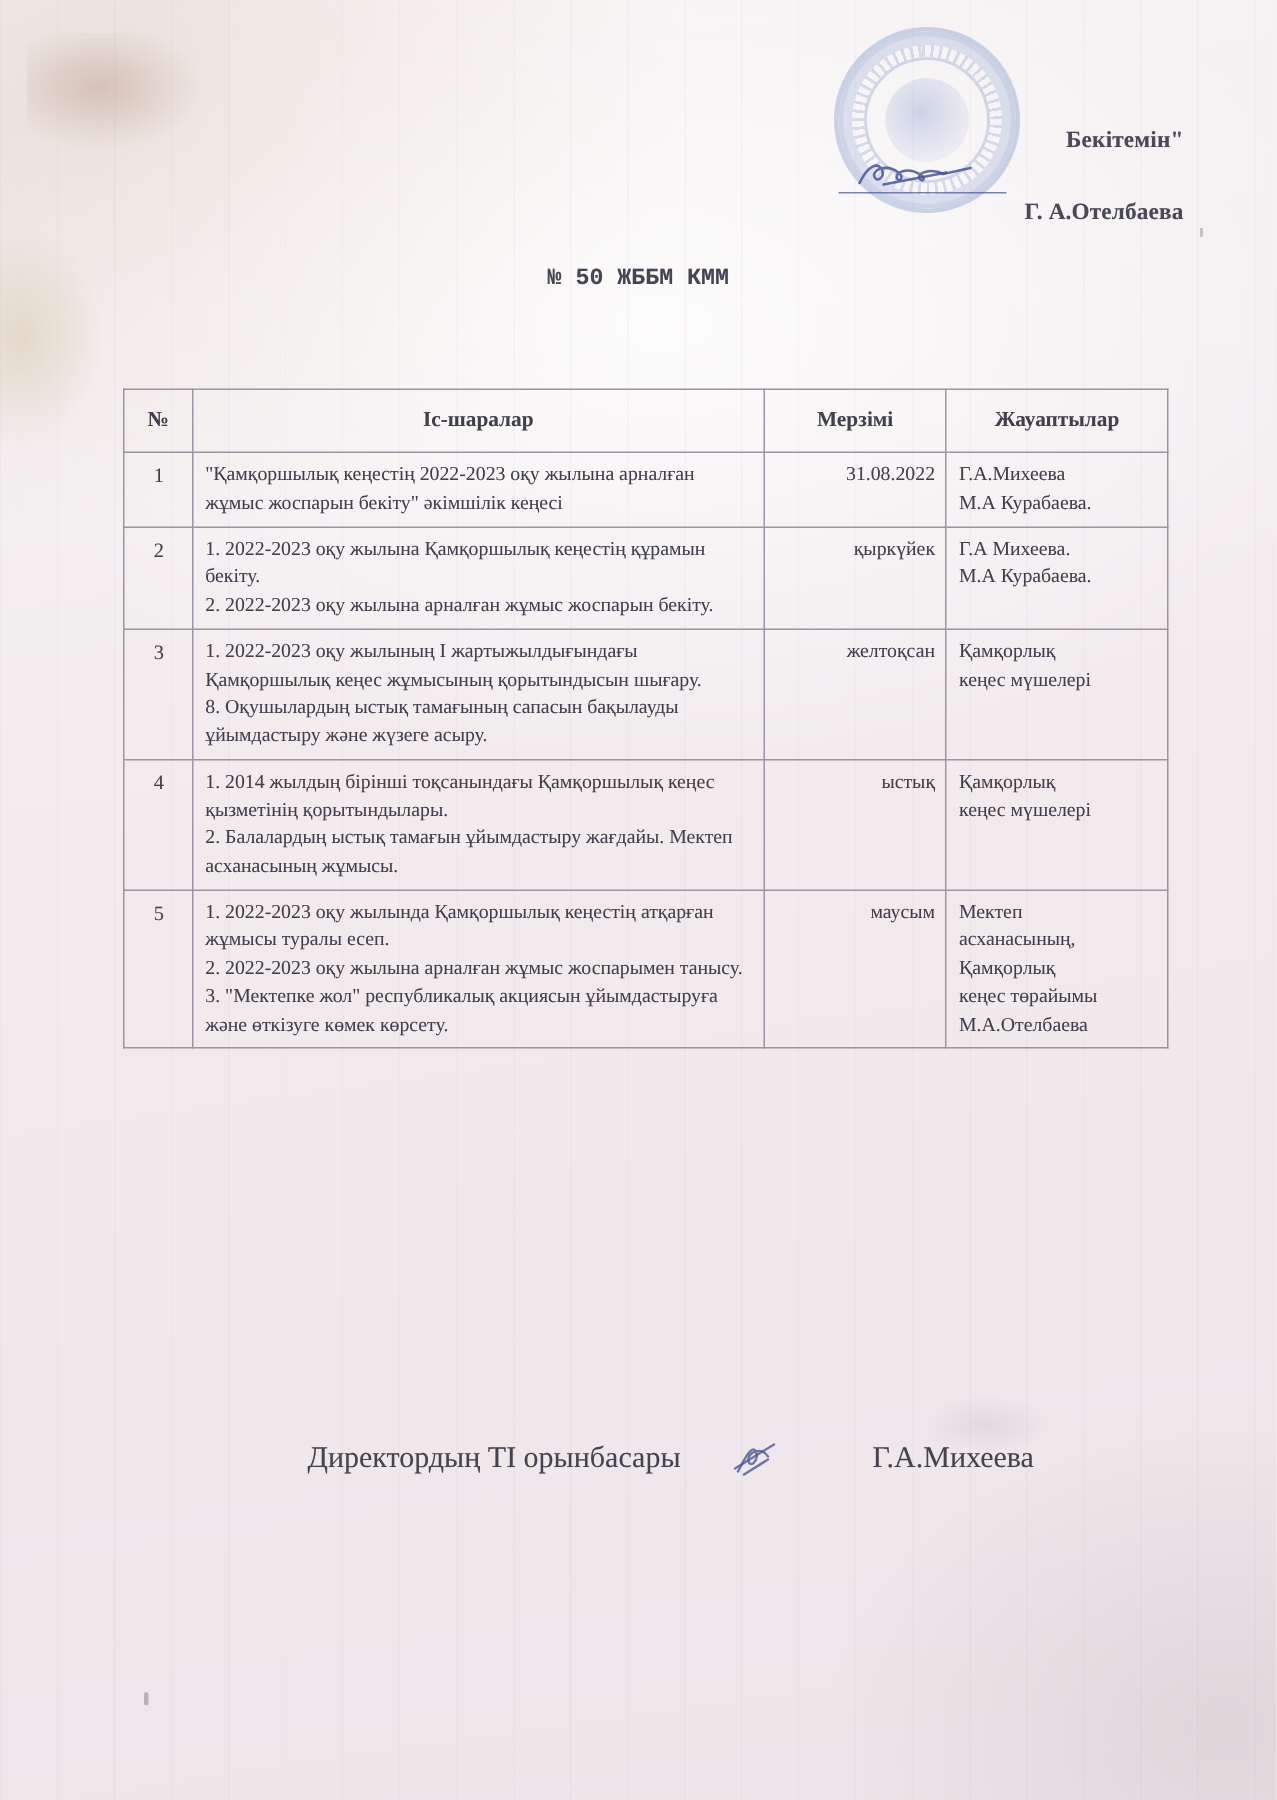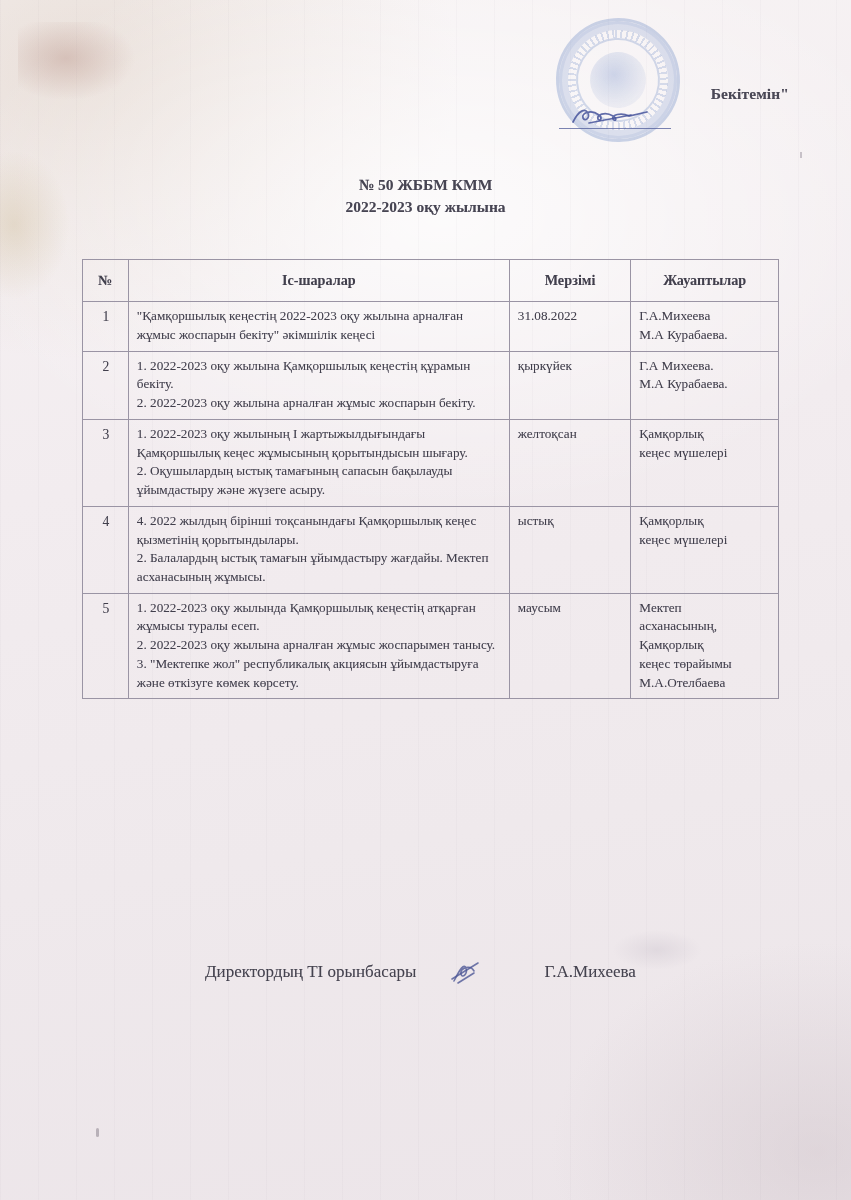--- a/index.html
+++ b/index.html
@@ -85,21 +85,21 @@
   }
 
   
   .doc-title{
     position:absolute;left:0;right:0;top:174px;
     text-align:center;
     font-size:15.5px;font-weight:bold;line-height:1.42;
     color:#474553;
     text-shadow:0 0 .5px rgba(80,75,95,.3);
   }
-  .doc-title div{white-space:nowrap;}
+  .doc-title div{white-space:nowrap;font-family:Liberation Mono, monospace;}
 
   
   table.plan{
     position:absolute;left:82px;top:259px;width:697px;
     border-collapse:collapse;
     font-size:13.2px;line-height:1.42;
     color:#413f4c;
   }
   table.plan th, table.plan td{
     border:1px solid #9a94a4;
@@ -107,30 +107,30 @@
     vertical-align:top;
     text-shadow:0 0 .4px rgba(70,66,85,.22);
   }
   table.plan th{
     text-align:center;vertical-align:middle;
     font-weight:bold;font-size:14.2px;
     padding:10px 4px 11px;
   }
   .c-no{width:34px;text-align:center;}
   .c-ev{width:409px;}
-  .c-dt{width:114px;text-align:left;vertical-align:middle;}
+  .c-dt{width:114px;text-align:right;vertical-align:middle;}
   .c-rs{width:140px;vertical-align:middle;}
   td.c-no{font-size:13.6px;padding-top:7px;}
   .c-ev p{margin:0;}
   .c-rs p{margin:0;}
 
   
   .footer{
     position:absolute;left:205px;top:959px;
-    font-size:17px;color:#45434f;
+    font-size:20px;color:#45434f;
     display:flex;align-items:center;gap:0;
     text-shadow:0 0 .5px rgba(80,75,95,.3);
     white-space:nowrap;
   }
   .footer .role{}
   .footer .fsig{position:relative;width:128px;height:26px;display:inline-block;}
   .footer .fsig svg{position:absolute;left:28px;top:0;color:rgba(78,88,150,.8);}
   .footer .fname{}
 
   
@@ -159,25 +159,25 @@
     <div class="ln">Бекітемін"</div>
     <div class="sig-row">
       <span class="sig-scribble">
         <svg width="92" height="20" viewBox="0 0 92 20" fill="none" stroke="currentColor" stroke-width="1.7" stroke-linecap="round">
           <path d="M4 16 C10 4, 16 2, 19 7 C21 12, 16 16, 14 12 C12 7, 22 3, 30 9 C34 12, 31 16, 29 13 C27 9, 36 5, 44 10 C49 13, 46 16, 44 13 C42 9, 52 6, 60 10 L78 6"></path>
           <path d="M20 17 L62 9"></path>
         </svg>
       </span>
       <span class="sig-line"></span>
     </div>
+    <div class="ln">Г. А.Отелбаева</div>
   </div>
 
   <div class="doc-title">
     <div>№ 50 ЖББМ КММ</div>
-    <div>2022-2023 оқу жылына</div>
   </div>
 
   <table class="plan">
     <thead>
       <tr>
         <th class="c-no">№</th>
         <th class="c-ev">Іс-шаралар</th>
         <th class="c-dt">Мерзімі</th>
         <th class="c-rs">Жауаптылар</th>
       </tr>
@@ -203,32 +203,32 @@
           <td class="c-dt">қыркүйек</td>
           <td class="c-rs">
             <p>Г.А Михеева.</p>
             <p>М.А Курабаева.</p>
           </td>
         </tr>
         <tr>
           <td class="c-no">3</td>
           <td class="c-ev">
             <p>1. 2022-2023 оқу жылының І жартыжылдығындағы Қамқоршылық кеңес жұмысының қорытындысын шығару.</p>
-            <p>2. Оқушылардың ыстық тамағының сапасын бақылауды ұйымдастыру және жүзеге асыру.</p>
+            <p>8. Оқушылардың ыстық тамағының сапасын бақылауды ұйымдастыру және жүзеге асыру.</p>
           </td>
           <td class="c-dt">желтоқсан</td>
           <td class="c-rs">
             <p>Қамқорлық</p>
             <p>кеңес мүшелері</p>
           </td>
         </tr>
         <tr>
           <td class="c-no">4</td>
           <td class="c-ev">
-            <p>4. 2022 жылдың бірінші тоқсанындағы Қамқоршылық кеңес қызметінің қорытындылары.</p>
+            <p>1. 2014 жылдың бірінші тоқсанындағы Қамқоршылық кеңес қызметінің қорытындылары.</p>
             <p>2. Балалардың ыстық тамағын ұйымдастыру жағдайы. Мектеп асханасының жұмысы.</p>
           </td>
           <td class="c-dt">ыстық</td>
           <td class="c-rs">
             <p>Қамқорлық</p>
             <p>кеңес мүшелері</p>
           </td>
         </tr>
         <tr>
           <td class="c-no">5</td>

